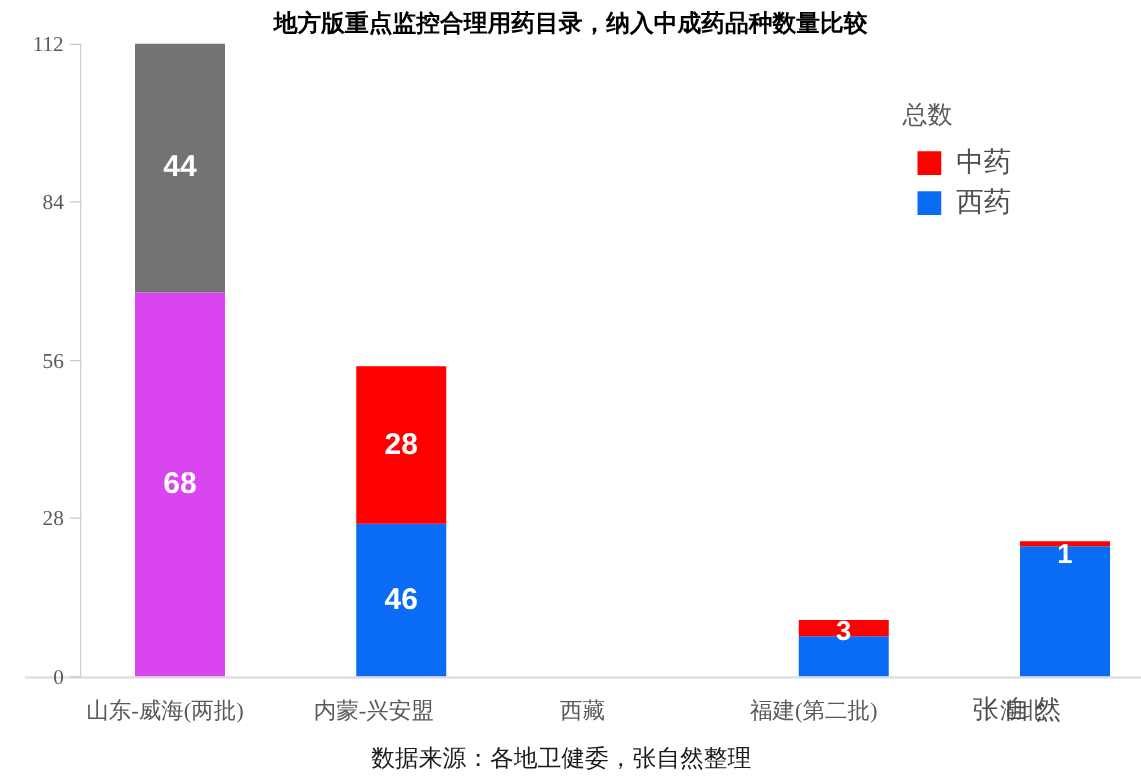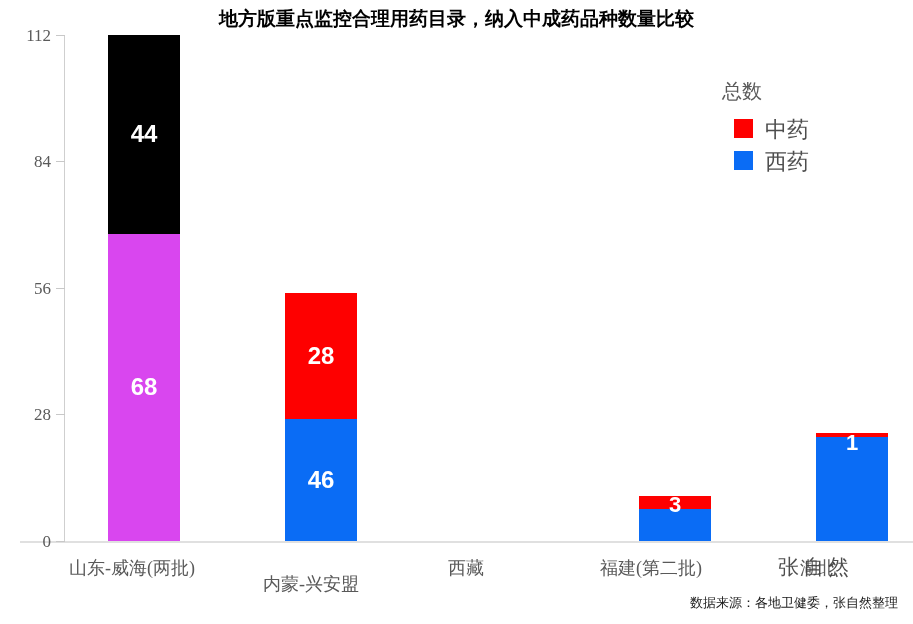--- a/index.html
+++ b/index.html
@@ -106,41 +106,42 @@
   #legend-title{
     font-size:20px;
     color:#5a5a5a;
     text-align:left;
     padding-left:36px;
     margin-bottom:14px;
     white-space:nowrap;
   }
   .legend-row{
     display:flex;
+    align-items:center;
     margin-bottom:10px;
     padding-left:48px;
   }
   .legend-swatch{
     width:19px;height:19px;
     margin-right:12px;
     flex:0 0 auto;
   }
   .legend-text{
     font-size:22px;
     color:#4d4d4d;
     line-height:1;
     white-space:nowrap;
   }
 
   
   #source-note{
     position:absolute;
     left:0;top:594px;width:898px;
-    text-align:right;
-    font-size:13px;
+    text-align:center;
+    font-size:19px;
     color:#1a1a1a;
     white-space:nowrap;
   }
   #watermark{
     position:absolute;
     left:778px;top:553px;
     font-size:21px;
     color:#404040;
     letter-spacing:4px;
     white-space:nowrap;
@@ -170,21 +171,21 @@
 
 <div class="tick-mark" style="top:541px"></div>
 <div class="tick-label" style="top:533px">0</div>
 
 <div id="plot">
 
   <div class="bar-group" style="left:44px;width:72px;height:506px;">
     <div class="seg" style="bottom:0;height:307.3px;background:#d946ef;">
       <span class="seg-label">68</span>
     </div>
-    <div class="seg" style="bottom:307.3px;height:198.8px;background:#000000;">
+    <div class="seg" style="bottom:307.3px;height:198.8px;background:#737373;">
       <span class="seg-label">44</span>
     </div>
   </div>
 
   <div class="bar-group" style="left:221px;width:72px;height:506px;">
     <div class="seg" style="bottom:0;height:122.0px;background:#0a6cf5;">
       <span class="seg-label">46</span>
     </div>
     <div class="seg" style="bottom:122.0px;height:126.5px;background:#fe0000;">
       <span class="seg-label">28</span>
@@ -206,21 +207,21 @@
       <span class="seg-label"></span>
     </div>
     <div class="seg" style="bottom:103.9px;height:4.5px;background:#fe0000;overflow:visible;">
       <span class="seg-label tiny" style="position:relative;top:8px;">1</span>
     </div>
   </div>
 
 </div>
 
 <div class="xlabel" style="left:28px;width:208px;">山东-威海(两批)</div>
-<div class="xlabel" style="left:213px;width:196px;margin-top:16px;">内蒙-兴安盟</div>
+<div class="xlabel" style="left:201px;width:196px;">内蒙-兴安盟</div>
 <div class="xlabel" style="left:406px;width:120px;">西藏</div>
 <div class="xlabel" style="left:561px;width:180px;">福建(第二批)</div>
 <div class="xlabel" style="left:758px;width:120px;">湖北</div>
 
 <div id="legend">
   <div id="legend-title">总数</div>
 
   <div class="legend-row">
     <span class="legend-swatch" style="background:#fe0000;"></span>
     <span class="legend-text">中药</span>

